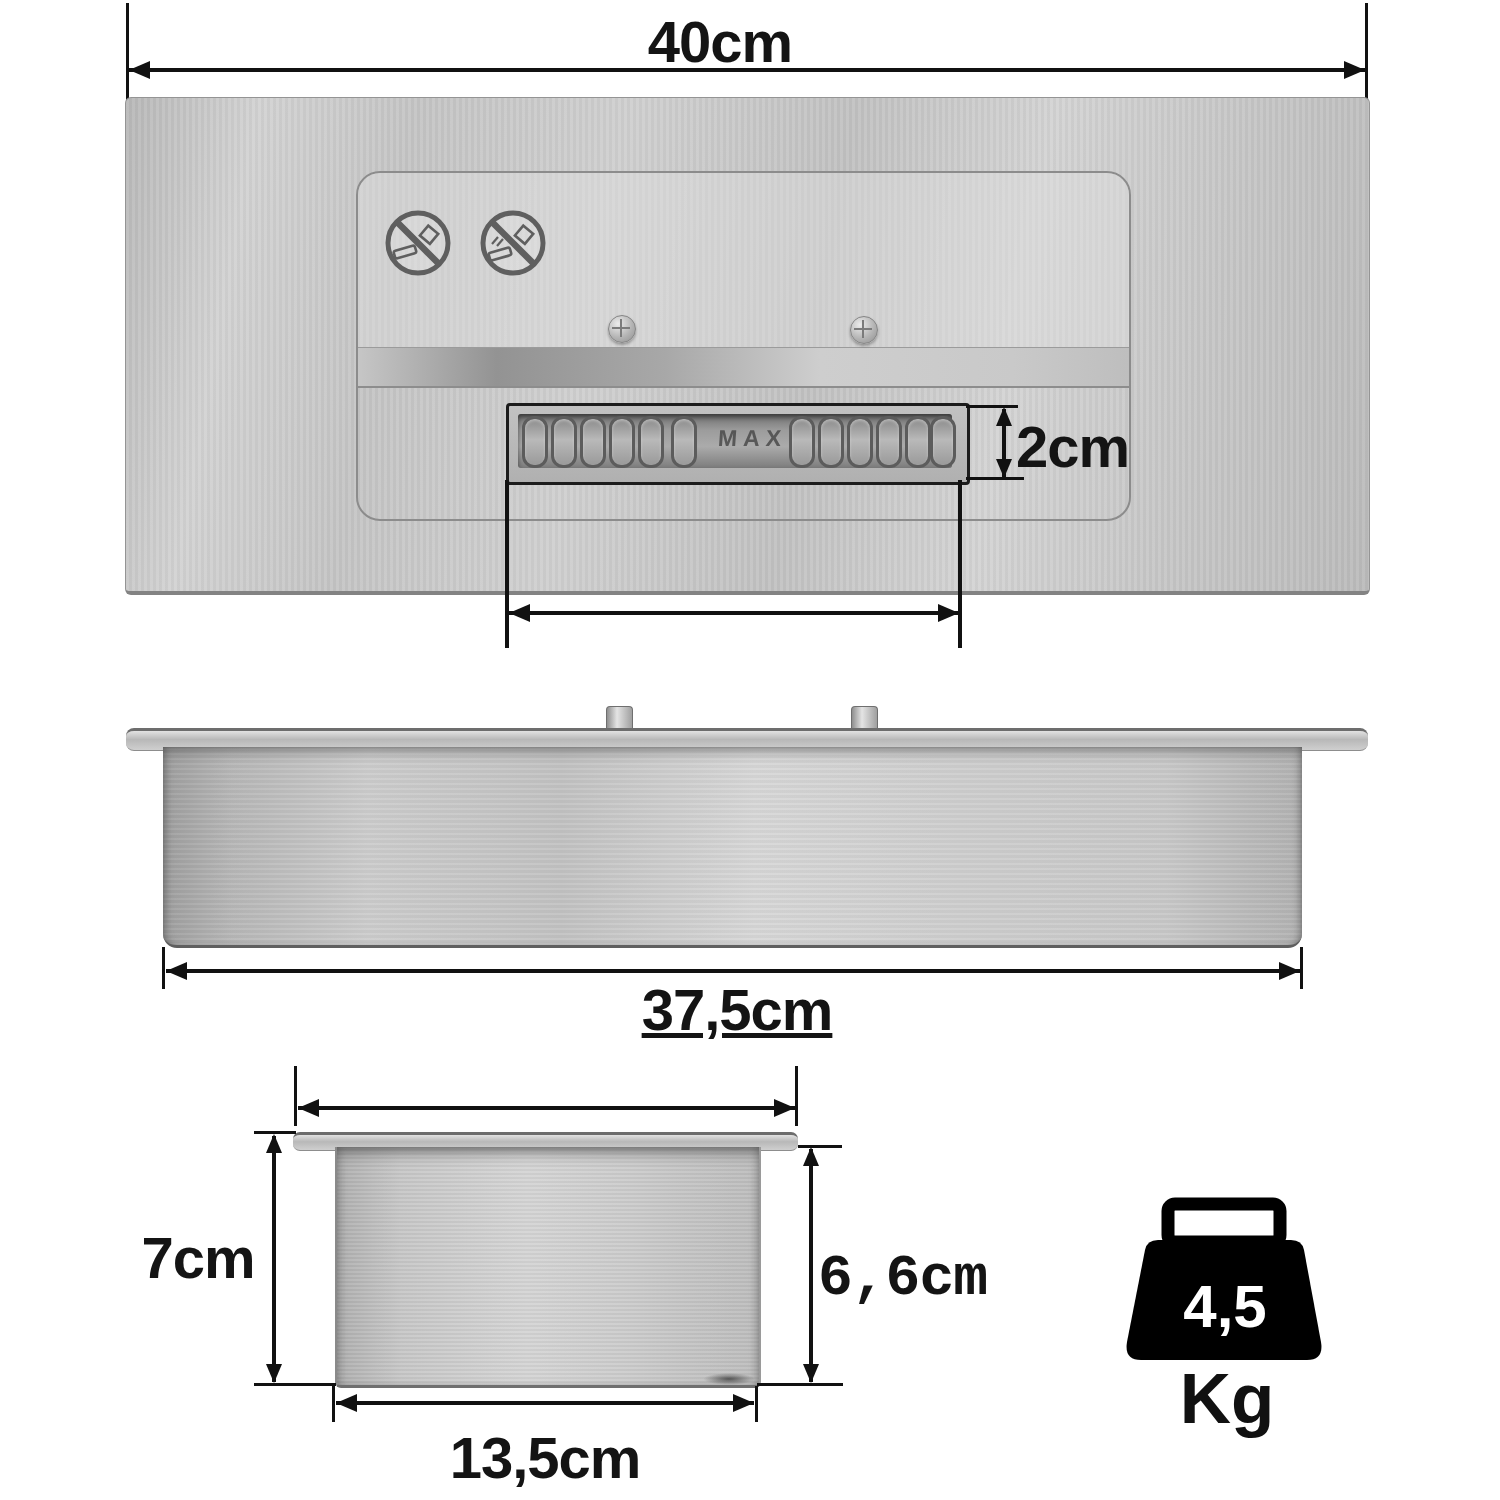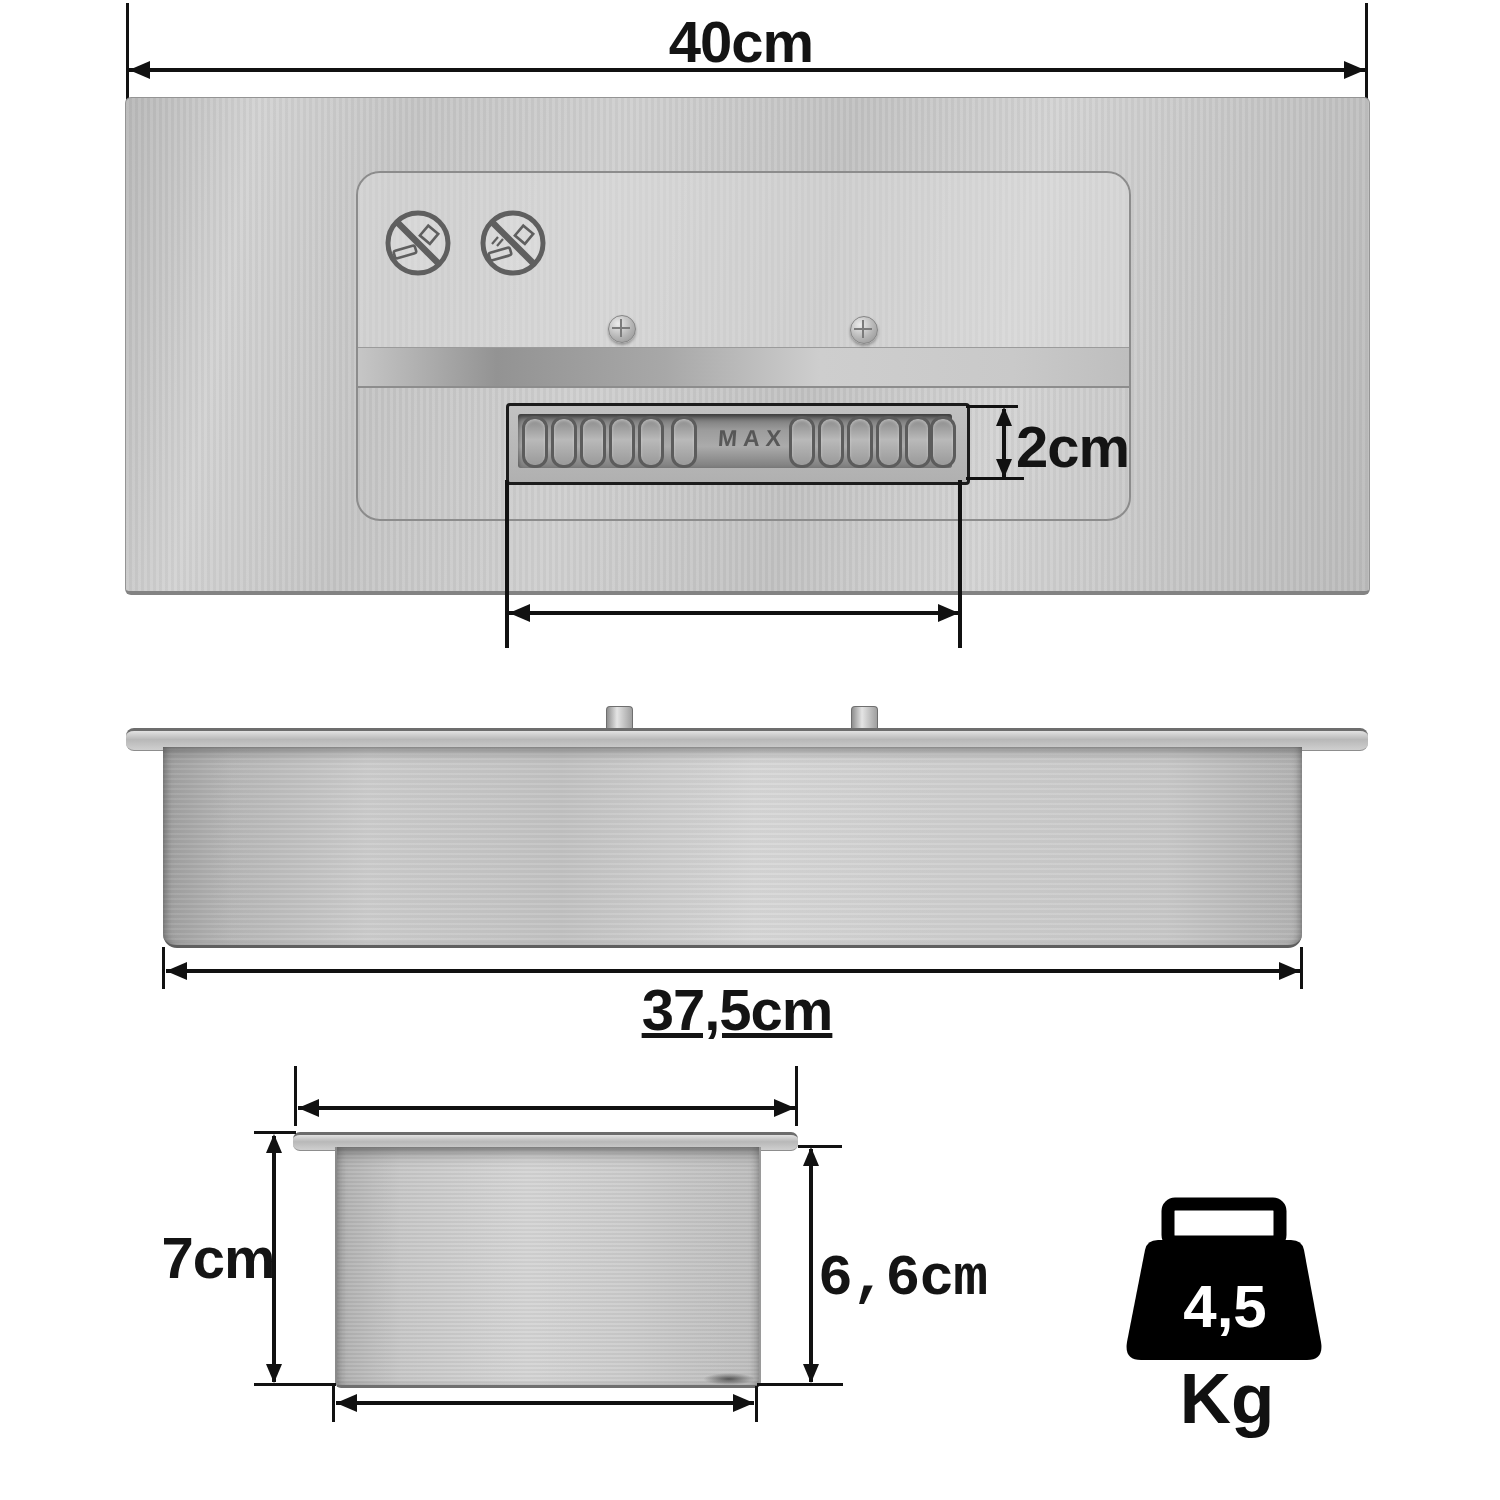--- a/index.html
+++ b/index.html
@@ -75,21 +75,21 @@
 </head>
 <body>
 
 <div id="stage">
 
   <div class="tick-v" style="left:126px;top:3px;height:130px;"></div>
   <div class="tick-v" style="left:1365px;top:3px;height:130px;"></div>
   <div class="hline" style="left:129px;top:68px;width:1236px;"></div>
   <div class="ah l" style="left:129px;top:61px;"></div>
   <div class="ah r" style="left:1344px;top:61px;"></div>
-  <div class="dim-label center" style="left:741px;top:8px;">40cm</div>
+  <div class="dim-label center" style="left:720px;top:8px;">40cm</div>
 
   <div class="panel">
     <div class="recess">
       <div class="lid-surface"></div>
       <div class="lid-band"></div>
 
       <svg class="prohibit-icon" style="left:24px;top:34px;" viewBox="0 0 72 72">
         <circle cx="36" cy="36" r="30" fill="rgba(235,235,235,0.25)" stroke="#5f5f5f" stroke-width="5"></circle>
         <rect x="12" y="41" width="22" height="8" rx="2" transform="rotate(-16 23 45)" fill="none" stroke="#5f5f5f" stroke-width="2.6"></rect>
         <rect x="41" y="21" width="13" height="13" transform="rotate(40 47 27)" fill="none" stroke="#5f5f5f" stroke-width="2.6"></rect>
@@ -161,34 +161,35 @@
   <div class="flange" style="left:293px;top:1132px;width:505px;height:15px;border-radius:7px;"></div>
   <div class="end-body">
     <div class="smudge"></div>
   </div>
 
   <div class="tick-h" style="left:254px;top:1131px;width:42px;"></div>
   <div class="tick-h" style="left:254px;top:1383px;width:82px;"></div>
   <div class="vline" style="left:272px;top:1136px;height:246px;"></div>
   <div class="ah u" style="left:266px;top:1134px;"></div>
   <div class="ah d" style="left:266px;top:1364px;"></div>
-  <div class="dim-label" style="left:140px;top:1224px;width:116px;text-align:center;margin-left:20px;">7cm</div>
+  <div class="dim-label" style="left:140px;top:1224px;width:116px;text-align:center;">7cm</div>
 
   <div class="tick-h" style="left:798px;top:1145px;width:44px;"></div>
   <div class="tick-h" style="left:757px;top:1383px;width:86px;"></div>
   <div class="vline" style="left:809px;top:1149px;height:233px;"></div>
   <div class="ah u" style="left:803px;top:1147px;"></div>
   <div class="ah d" style="left:803px;top:1364px;"></div>
   <div class="dim-label" style="left:818px;top:1246px;font-family:Liberation Mono, monospace;">6,6cm</div>
 
   <div class="tick-v" style="left:332px;top:1386px;height:36px;"></div>
   <div class="tick-v" style="left:755px;top:1386px;height:36px;"></div>
   <div class="hline" style="left:336px;top:1401px;width:418px;"></div>
   <div class="ah l" style="left:336px;top:1394px;"></div>
   <div class="ah r" style="left:733px;top:1394px;"></div>
+  <div class="dim-label center" style="left:545px;top:1424px;">13,5cm</div>
 
   <svg style="position:absolute;left:1118px;top:1192px;width:212px;height:172px;" viewBox="0 0 212 172">
     <rect x="50" y="12" width="112" height="38" rx="7" fill="none" stroke="#000" stroke-width="13"></rect>
     <path d="M 40 48 L 173 48 Q 184 48 186 58 L 203 150 Q 206 168 189 168 L 23 168 Q 6 168 9 150 L 27 58 Q 29 48 40 48 Z" fill="#000"></path>
     <text x="107" y="135" text-anchor="middle" font-family="Liberation Sans, sans-serif" font-size="60" font-weight="bold" fill="#ffffff">4,5</text>
   </svg>
   <div class="weight-unit center" style="left:1227px;top:1358px;transform:translateX(-50%);">Kg</div>
 
 </div>
 

